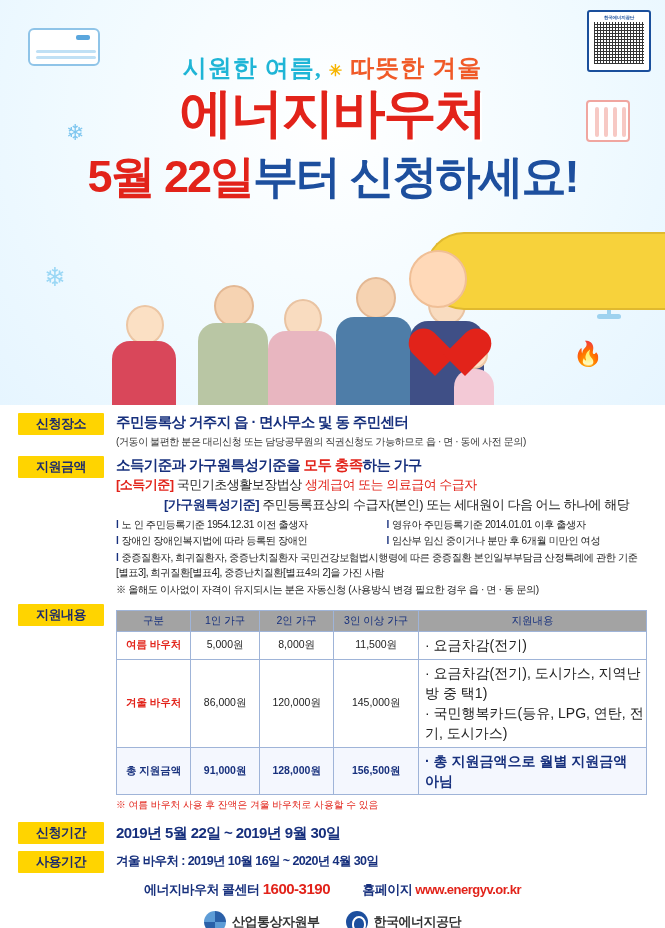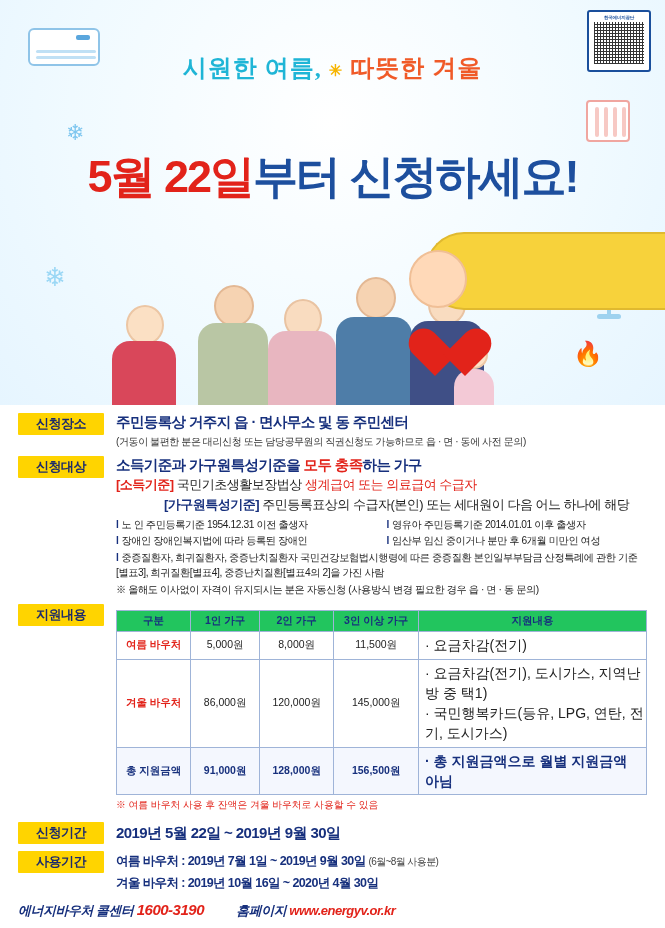--- a/index.html
+++ b/index.html
@@ -152,35 +152,34 @@
   .two-col .col{ flex:1; font-size:10.2px; color:#222; letter-spacing:-0.4px; line-height:1.6;}
   .bullet{ color:#17307d; font-weight:bold; margin-right:3px;}
   .note{ font-size:10.2px; color:#222; margin-top:3px; letter-spacing:-0.4px;}
 
   table.benefit{
     width:100%; border-collapse:collapse; margin-top:6px; font-size:10.5px;
   }
   table.benefit th, table.benefit td{
     border:1px solid #9fb4d8; text-align:center; padding:3px 2px; color:#222;
   }
-  table.benefit th{ background:#22c55e; color:#17307d; font-weight:bold; }
+  table.benefit th{ background:#a3a3a3; color:#17307d; font-weight:normal; }
   table.benefit td.lbl{ color:#e2231a; font-weight:bold; background:#fff; }
   table.benefit td.lbl.win{ color:#e2231a; }
   table.benefit tr.total td{ font-weight:bold; color:#17307d; background:#f4f7fe;}
   table.benefit td.desc{ text-align:left; padding-left:6px; font-size:14px; line-height:1.45;}
   .tbl-note{ font-size:9.8px; color:#e2231a; margin-top:4px; }
 
   .period-line{ font-size:15px; font-weight:bold; color:#17307d; letter-spacing:-0.6px;}
   .use-line{ font-size:12.5px; font-weight:bold; color:#17307d; letter-spacing:-0.6px; line-height:1.7;}
   .use-line .small{ font-size:10px; font-weight:normal; color:#444; }
 
   .callcenter{
-    font-size:13px; font-weight:bold; color:#17307d;
+    text-align:center; font-size:13px; font-weight:bold; color:#17307d;
     letter-spacing:-0.5px;
-    font-style:italic;
   }
   .callcenter .num{ color:#e2231a; font-size:15px; }
   .callcenter .url{ color:#e2231a; font-size:13px; }
   .callcenter .gap{ display:inline-block; width:26px; }
 
   .footer{
     display:flex; align-items:center; justify-content:center; gap:26px;
     margin-top:12px;
   }
   .flogo{ display:flex; align-items:center; gap:6px; }
@@ -224,20 +223,21 @@
       <div class="qr-logo-text">한국에너지공단</div>
       <div class="qr-code"></div>
     </div>
 
     <div class="script-line">
       <span>시원한 여름,</span>
       <span class="star">✳</span>
       <span class="warm">따뜻한 겨울</span>
     </div>
 
+    <div class="title-main">에너지바우처</div>
 
     <div class="title-sub">
       <span class="accent">5월 22일</span><span>부터 신청하세요!</span>
     </div>
 
     <div class="family">
 
       <div class="person" style="left:190px;width:84px;height:120px;">
         <div class="head" style="left:24px;top:0;width:40px;height:42px;background:#f6d3b2;border:2px solid #e3b894;"></div>
         <div class="body" style="left:8px;width:70px;height:82px;background:#b9c6a4;"></div>
@@ -277,21 +277,21 @@
 
     <div class="row">
       <div class="tag">신청장소</div>
       <div class="rowbody">
         <div class="l1">주민등록상 거주지 읍 · 면사무소 및 동 주민센터</div>
         <div class="l2">(거동이 불편한 분은 대리신청 또는 담당공무원의 직권신청도 가능하므로 읍 · 면 · 동에 사전 문의)</div>
       </div>
     </div>
 
     <div class="row">
-      <div class="tag">신청대상</div>
+      <div class="tag">지원금액</div>
       <div class="rowbody">
         <div class="l1">
           <span>소득기준과 가구원특성기준을 </span><span class="red">모두 충족</span><span>하는 가구</span>
         </div>
         <div class="crit">
           <b class="red">[소득기준]</b><span> 국민기초생활보장법상 </span><span class="red">생계급여 또는 의료급여 수급자</span>
         </div>
         <div class="crit">
           <b class="blue">[가구원특성기준]</b><span> 주민등록표상의 수급자(본인) 또는 세대원이 다음 어느 하나에 해당</span>
         </div>
@@ -357,24 +357,20 @@
     <div class="row" style="align-items:center;margin-top:10px;">
       <div class="tag">신청기간</div>
       <div class="rowbody">
         <div class="period-line">2019년 5월 22일 ~ 2019년 9월 30일</div>
       </div>
     </div>
 
     <div class="row" style="margin-top:2px;">
       <div class="tag">사용기간</div>
       <div class="rowbody">
-        <div class="use-line">
-          <span>여름 바우처 : 2019년  7월  1일 ~ 2019년  9월 30일</span>
-          <span class="small">(6월~8월 사용분)</span>
-        </div>
         <div class="use-line">겨울 바우처 : 2019년 10월 16일 ~ 2020년  4월 30일</div>
       </div>
     </div>
 
     <div class="callcenter">
       <span>에너지바우처 콜센터</span>
       <span class="num">1600-3190</span>
       <span class="gap"></span>
       <span>홈페이지</span>
       <span class="url">www.energyv.or.kr</span>

